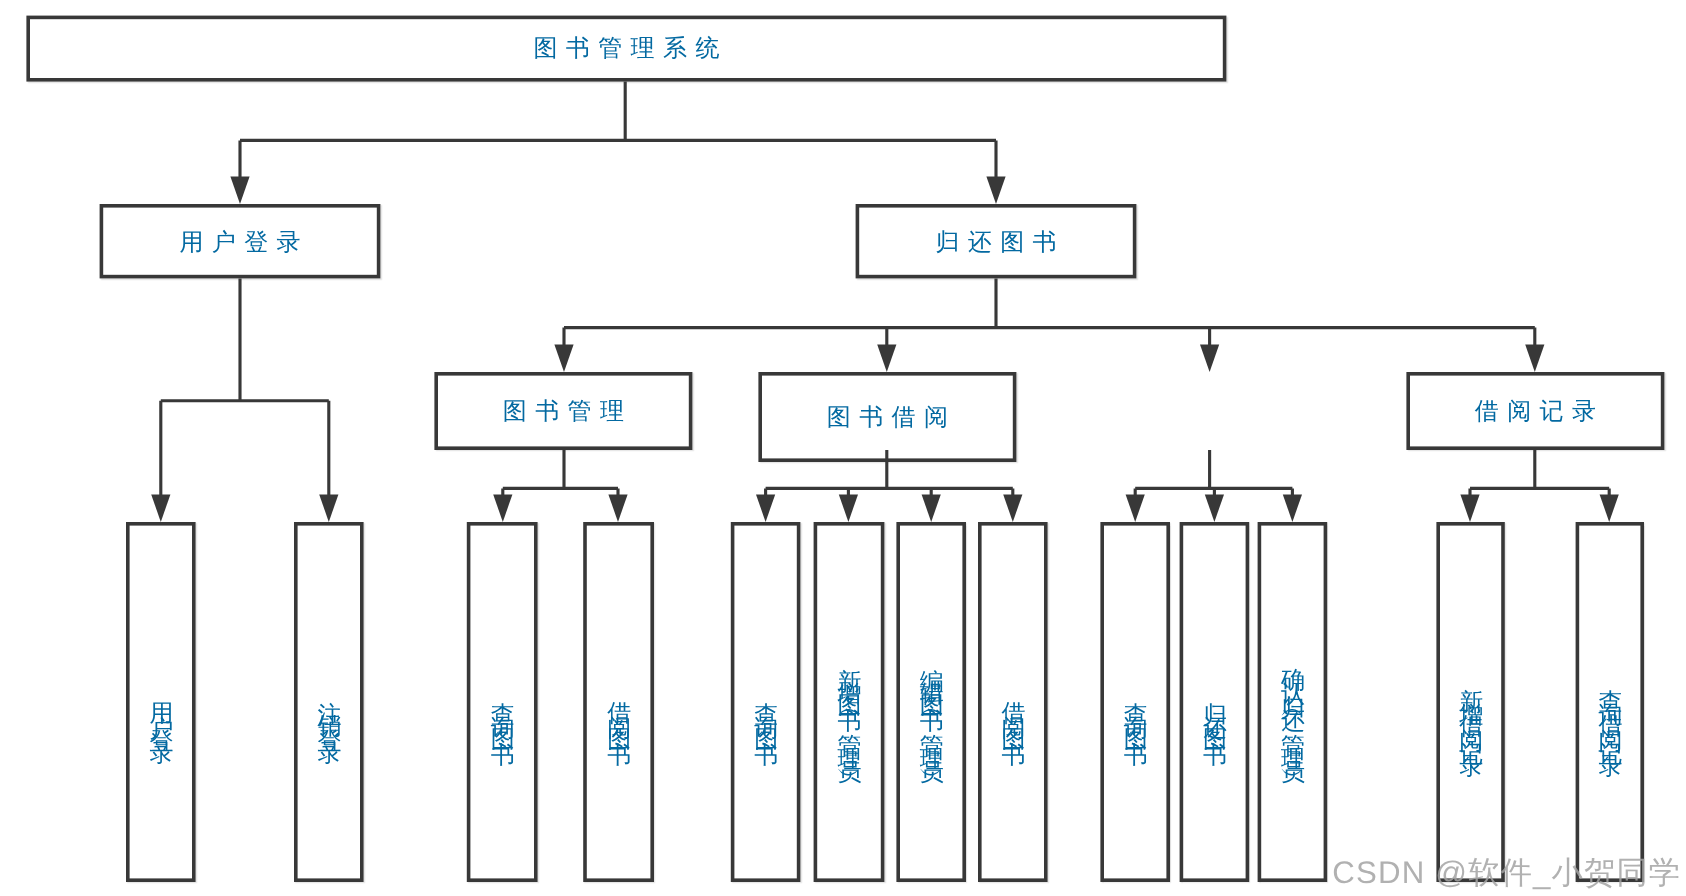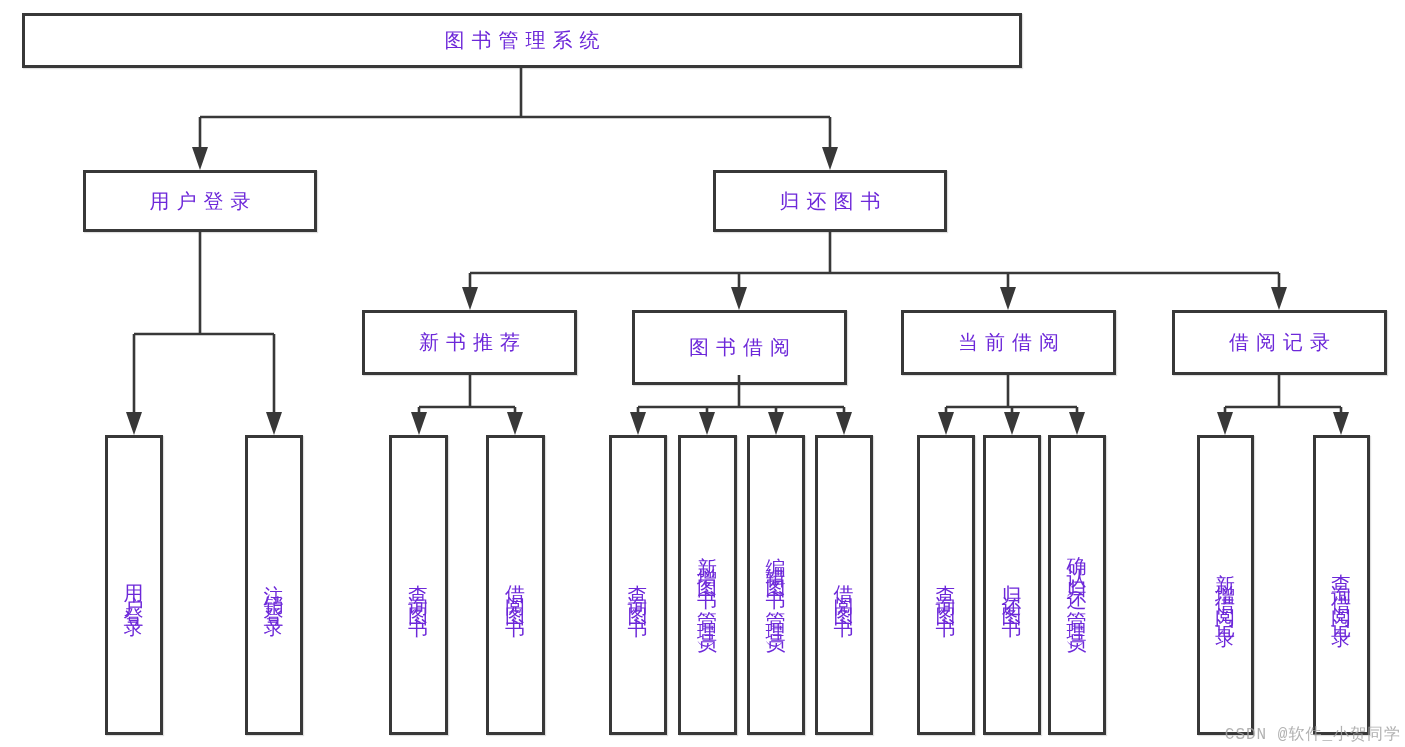--- a/index.html
+++ b/index.html
@@ -16,21 +16,21 @@
     overflow: hidden;
   }
   .node {
     position: absolute;
     box-sizing: border-box;
     background: #ffffff;
     border: 3px solid #383838;
     display: flex;
     align-items: center;
     justify-content: center;
-    color: #6d28d9;
+    color: #0369a1;
     z-index: 1;
     box-shadow: 1px 1px 1px rgba(0,0,0,0.12);
   }
   .node.h .hl {
     font-size: 20px;
     letter-spacing: 7px;
     margin-right: -7px;
     white-space: nowrap;
   }
   .node.v .vt {
@@ -56,52 +56,48 @@
   }
   svg.connectors polygon {
     fill: #383838;
     stroke: none;
   }
   .watermark {
     position: absolute;
     right: 4px;
     bottom: 2px;
     z-index: 3;
-    font-size: 16px;
+    font-size: 26px;
     color: rgba(163,163,163,0.85);
     letter-spacing: 1px;
     white-space: nowrap;
     pointer-events: none;
-    font-family: Liberation Mono, monospace;
   }
 </style>
 </head>
 <body>
 
 <div class="canvas">
 
   <div class="node h" style="left:22px; top:13px; width:1000px; height:55px">
     <span class="hl">图书管理系统</span>
   </div>
 
   <div class="node h" style="left:83px; top:170px; width:234px; height:62px">
     <span class="hl">用户登录</span>
   </div>
   <div class="node h" style="left:713px; top:170px; width:234px; height:62px">
     <span class="hl">归还图书</span>
   </div>
 
   <div class="node h" style="left:362px; top:310px; width:215px; height:65px">
-    <span class="hl">新书推荐</span>
+    <span class="hl">图书管理</span>
   </div>
   <div class="node h" style="left:632px; top:310px; width:215px; height:75px">
     <span class="hl">图书借阅</span>
-  </div>
-  <div class="node h" style="left:901px; top:310px; width:215px; height:65px">
-    <span class="hl">当前借阅</span>
   </div>
   <div class="node h" style="left:1172px; top:310px; width:215px; height:65px">
     <span class="hl">借阅记录</span>
   </div>
 
   <div class="node v" style="left:105px; top:435px; width:58px; height:300px">
     <span class="vt">用户登录</span>
   </div>
   <div class="node v" style="left:245px; top:435px; width:58px; height:300px">
     <span class="vt">注销登录</span>

